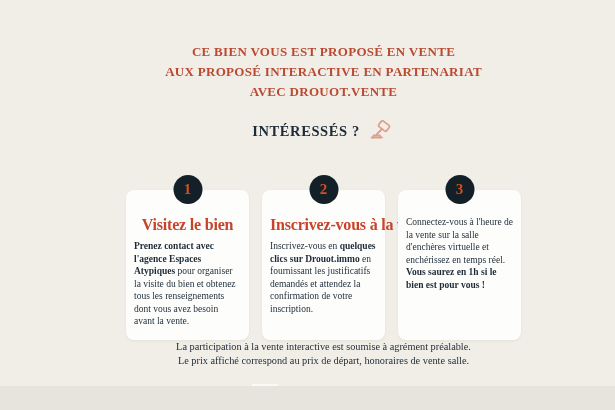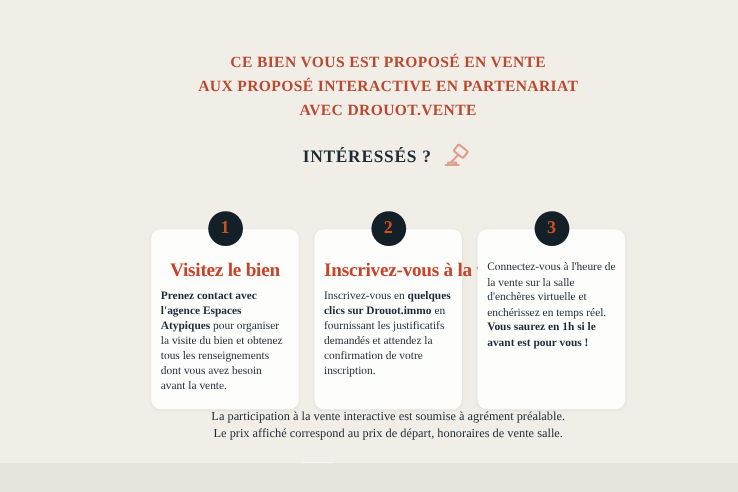--- a/index.html
+++ b/index.html
@@ -141,21 +141,21 @@
     </div>
 
     <div class="card">
       <div class="badge">2</div>
       <div class="card-title">Inscrivez-vous à la vente</div>
       <div class="card-body"><span>Inscrivez-vous en </span><b>quelques clics sur Drouot.immo</b><span> en fournissant les justificatifs demandés et attendez la confirmation de votre inscription.</span></div>
     </div>
 
     <div class="card">
       <div class="badge">3</div>
-      <div class="card-body"><span>Connectez-vous à l'heure de la vente sur la salle d'enchères virtuelle et enchérissez en temps réel. </span><b>Vous saurez en 1h si le avant est pour vous !</b></div>
+      <div class="card-body"><span>Connectez-vous à l'heure de la vente sur la salle d'enchères virtuelle et enchérissez en temps réel. </span><b>Vous saurez en 1h si le bien est pour vous !</b></div>
     </div>
 
   </div>
 
   <div class="footer-note">
     <div>La participation à la vente interactive est soumise à agrément préalable.</div>
     <div>Le prix affiché correspond au prix de départ, honoraires de vente salle.</div>
   </div>
 
   <div class="brand">

